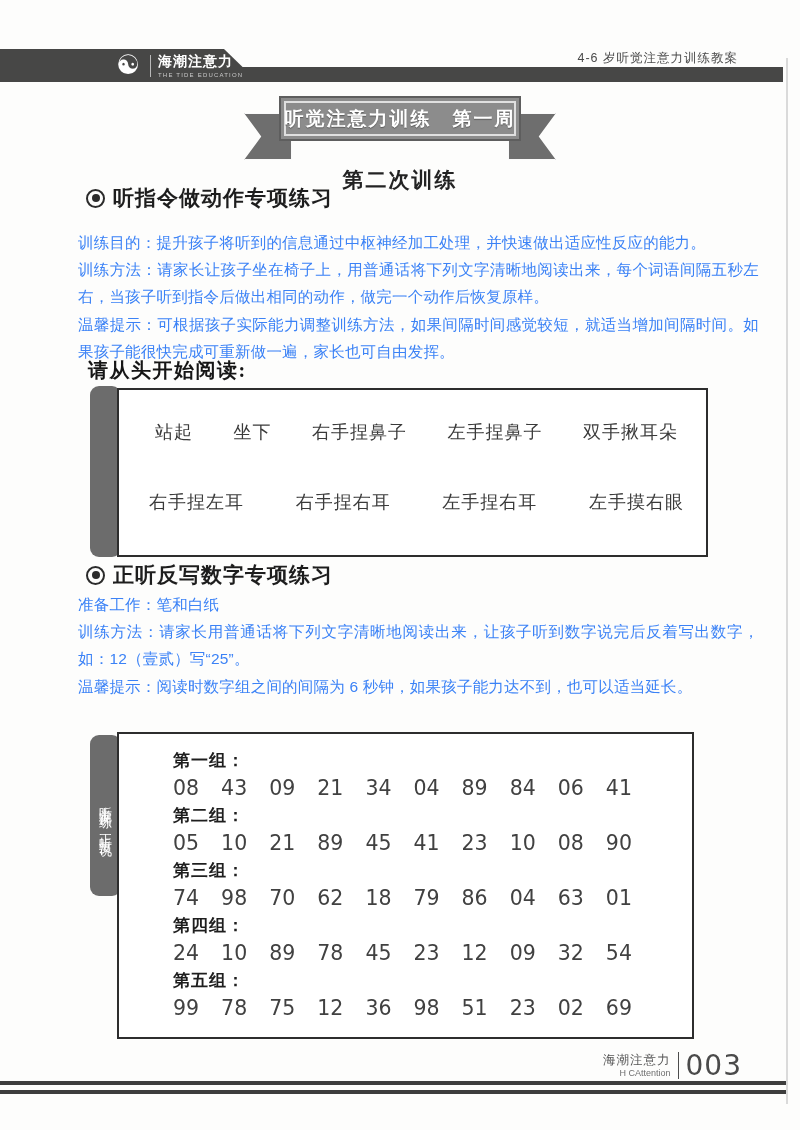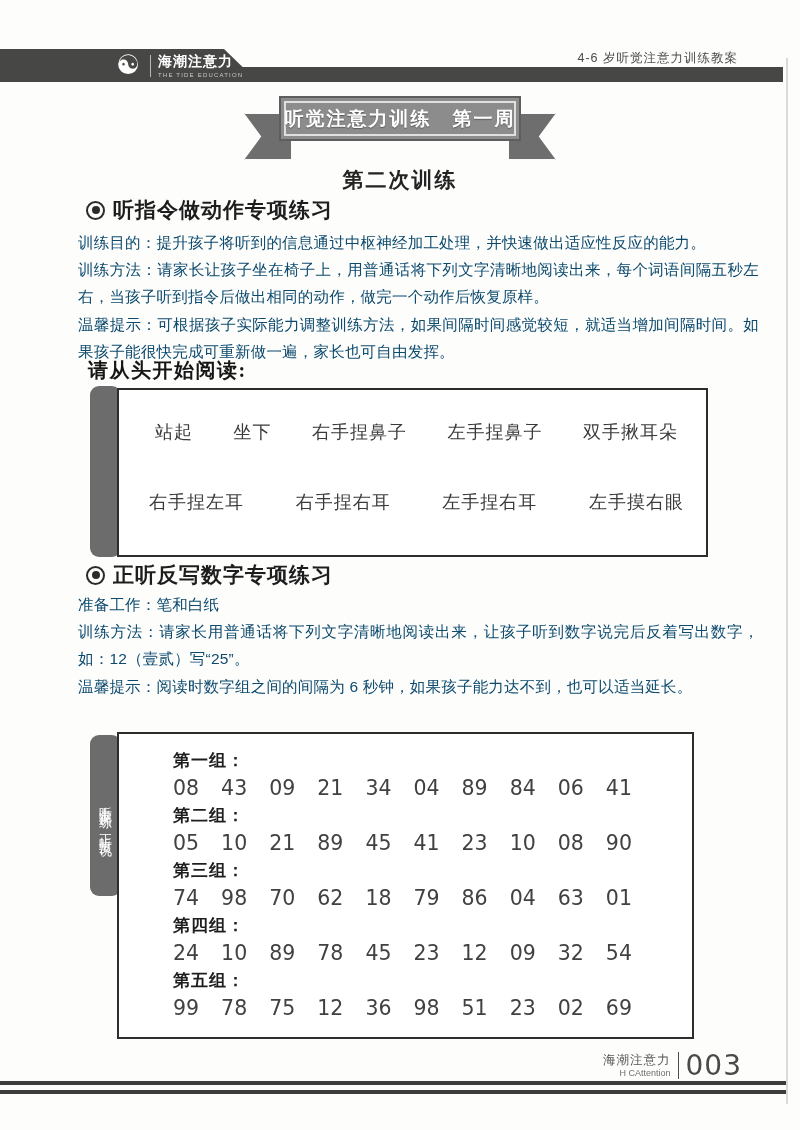--- a/index.html
+++ b/index.html
@@ -35,31 +35,31 @@
   .ribbon-title{position:absolute;inset:0;display:flex;align-items:center;justify-content:center;
                 color:#fff;font-size:19px;font-weight:bold;letter-spacing:2px;
                 text-shadow:0 1px 1px rgba(0,0,0,.35);white-space:pre;}
 
   
   .page-title{top:166px;left:0;width:100%;text-align:center;font-size:21px;font-weight:bold;
               color:#232323;letter-spacing:2px;}
   .sec-heading{display:flex;align-items:center;gap:8px;
                font-family:"Liberation Serif","DejaVu Serif",serif;
                font-size:21px;font-weight:bold;color:#1d1d1d;letter-spacing:1px;}
-  .sec1-heading{left:86px;top:196px;}
+  .sec1-heading{left:86px;top:184px;}
   .sec2-heading{left:86px;top:561px;}
   .bullseye{width:15px;height:15px;border:2.5px solid #2b2b2b;border-radius:50%;
             display:inline-flex;align-items:center;justify-content:center;flex:0 0 auto;}
   .bullseye .dot{width:8px;height:8px;background:#2b2b2b;border-radius:50%;}
   .read-heading{left:88px;top:357px;font-family:"Liberation Serif","DejaVu Serif",serif;
                 font-size:20px;font-weight:bold;color:#161616;letter-spacing:1.5px;text-align:right;}
 
   
   .paras{width:681px;}
-  .paras p{margin:0;font-size:15.5px;line-height:27.2px;color:#0c4a6e;
+  .paras p{margin:0;font-size:15.5px;line-height:27.2px;color:#3b82f6;
            text-align:justify;letter-spacing:.2px;}
   .paras-1{left:78px;top:229px;}
   .paras-2{left:78px;top:591px;}
 
   
   .tabbed-box{left:90px;}
   .box-tab{position:absolute;left:0;background:#6c6c6c;width:31px;border-radius:9px;}
   .box-body{position:absolute;background:#fff;border:2px solid #2d2d2d;}
   .action-box{top:386px;width:622px;height:171px;}
   .action-box .box-tab{top:0;height:171px;}

